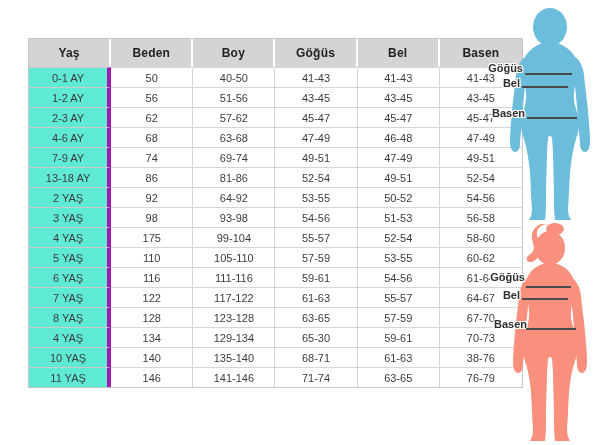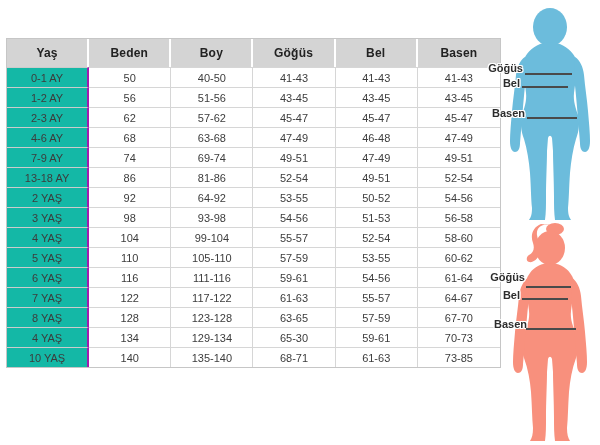--- a/index.html
+++ b/index.html
@@ -3,38 +3,38 @@
 <meta charset="utf-8">
 <style>
   html,body { margin:0; padding:0; background:#fff; }
   .canvas {
     position:relative; width:600px; height:445px; background:#ffffff;
     overflow:hidden; font-family:"Liberation Sans", sans-serif;
   }
 
   
   .size-table {
-    position:absolute; left:6px; top:38px; width:495px;
+    position:absolute; left:28px; top:38px; width:495px;
     border-collapse:separate; border-spacing:0; table-layout:fixed;
     border:1px solid #c6c6c6;
   }
   .size-table th {
     height:26px; background:#d4d4d4; font-size:12px; font-weight:bold;
     color:#222; text-align:center; border-right:2px solid #ffffff;
     letter-spacing:.2px;
   }
   .size-table th:last-child { border-right:none; }
   .size-table td {
     height:19px; background:#ffffff; font-size:11px; color:#3c3c3c;
     text-align:center; border-top:1px solid #d6d6d6; border-right:1px solid #d6d6d6;
     padding:0;
   }
   .size-table td:last-child { border-right:none; }
   .size-table td.row-label {
-    background:#14b8a6; border-right:2px solid #a21caf; border-top:1px solid #cbcbcb;
+    background:#5eead4; border-right:4px solid #a21caf; border-top:1px solid #cbcbcb;
   }
 
   
   .fig { position:absolute; }
   .boy-svg  { left:500px; top:5px;   width:100px; height:218px; }
   .girl-svg { left:500px; top:222px; width:100px; height:223px; }
 
   .measure-label {
     position:absolute; font-size:11px; font-weight:bold; color:#2d2d2d;
     text-align:right; line-height:11px;
@@ -119,21 +119,21 @@
         <tr>
           <td class="row-label">3 YAŞ</td>
           <td>98</td>
           <td>93-98</td>
           <td>54-56</td>
           <td>51-53</td>
           <td>56-58</td>
         </tr>
         <tr>
           <td class="row-label">4 YAŞ</td>
-          <td>104</td>
+          <td>175</td>
           <td>99-104</td>
           <td>55-57</td>
           <td>52-54</td>
           <td>58-60</td>
         </tr>
         <tr>
           <td class="row-label">5 YAŞ</td>
           <td>110</td>
           <td>105-110</td>
           <td>57-59</td>
@@ -171,21 +171,29 @@
           <td>65-30</td>
           <td>59-61</td>
           <td>70-73</td>
         </tr>
         <tr>
           <td class="row-label">10 YAŞ</td>
           <td>140</td>
           <td>135-140</td>
           <td>68-71</td>
           <td>61-63</td>
-          <td>73-85</td>
+          <td>38-76</td>
+        </tr>
+        <tr>
+          <td class="row-label">11 YAŞ</td>
+          <td>146</td>
+          <td>141-146</td>
+          <td>71-74</td>
+          <td>63-65</td>
+          <td>76-79</td>
         </tr>
       </tbody>
   </table>
 
   <svg class="fig boy-svg" viewBox="0 0 100 218" aria-hidden="true">
     <g fill="#6CBCDC">
       <ellipse cx="50" cy="22" rx="17" ry="19"></ellipse>
       <rect x="44" y="32" width="12" height="12"></rect>
       <path d="M50,37 C41,37 32,42 27,49 C23,54 22,60 24,66 C24,74 25,80 26,88 C27,96 24,104 22,110 C20,118 21,126 24,134 C27,144 29,156 30,168 C31,182 31,194 32,203 C32,209 31,212 29,215 L45,215 C46,208 46,200 46,192 C46,176 47,158 47,146 L48,133 C49,130 51,130 52,133 L53,146 C53,158 54,176 54,192 C54,200 54,208 55,215 L71,215 C69,212 68,209 68,203 C69,194 69,182 70,168 C71,156 73,144 76,134 C79,126 80,118 78,110 C76,104 73,96 74,88 C75,80 76,74 76,66 C78,60 77,54 73,49 C68,42 59,37 50,37 Z"></path>
       <path d="M25,52 C20,55 17,62 16,70 C15,82 13,94 12,106 C11,118 10,128 10,136 C10,143 12,147 15,147 C18,147 20,144 20,138 C21,126 22,114 23,102 C24,90 25,80 26,72 Z"></path>

